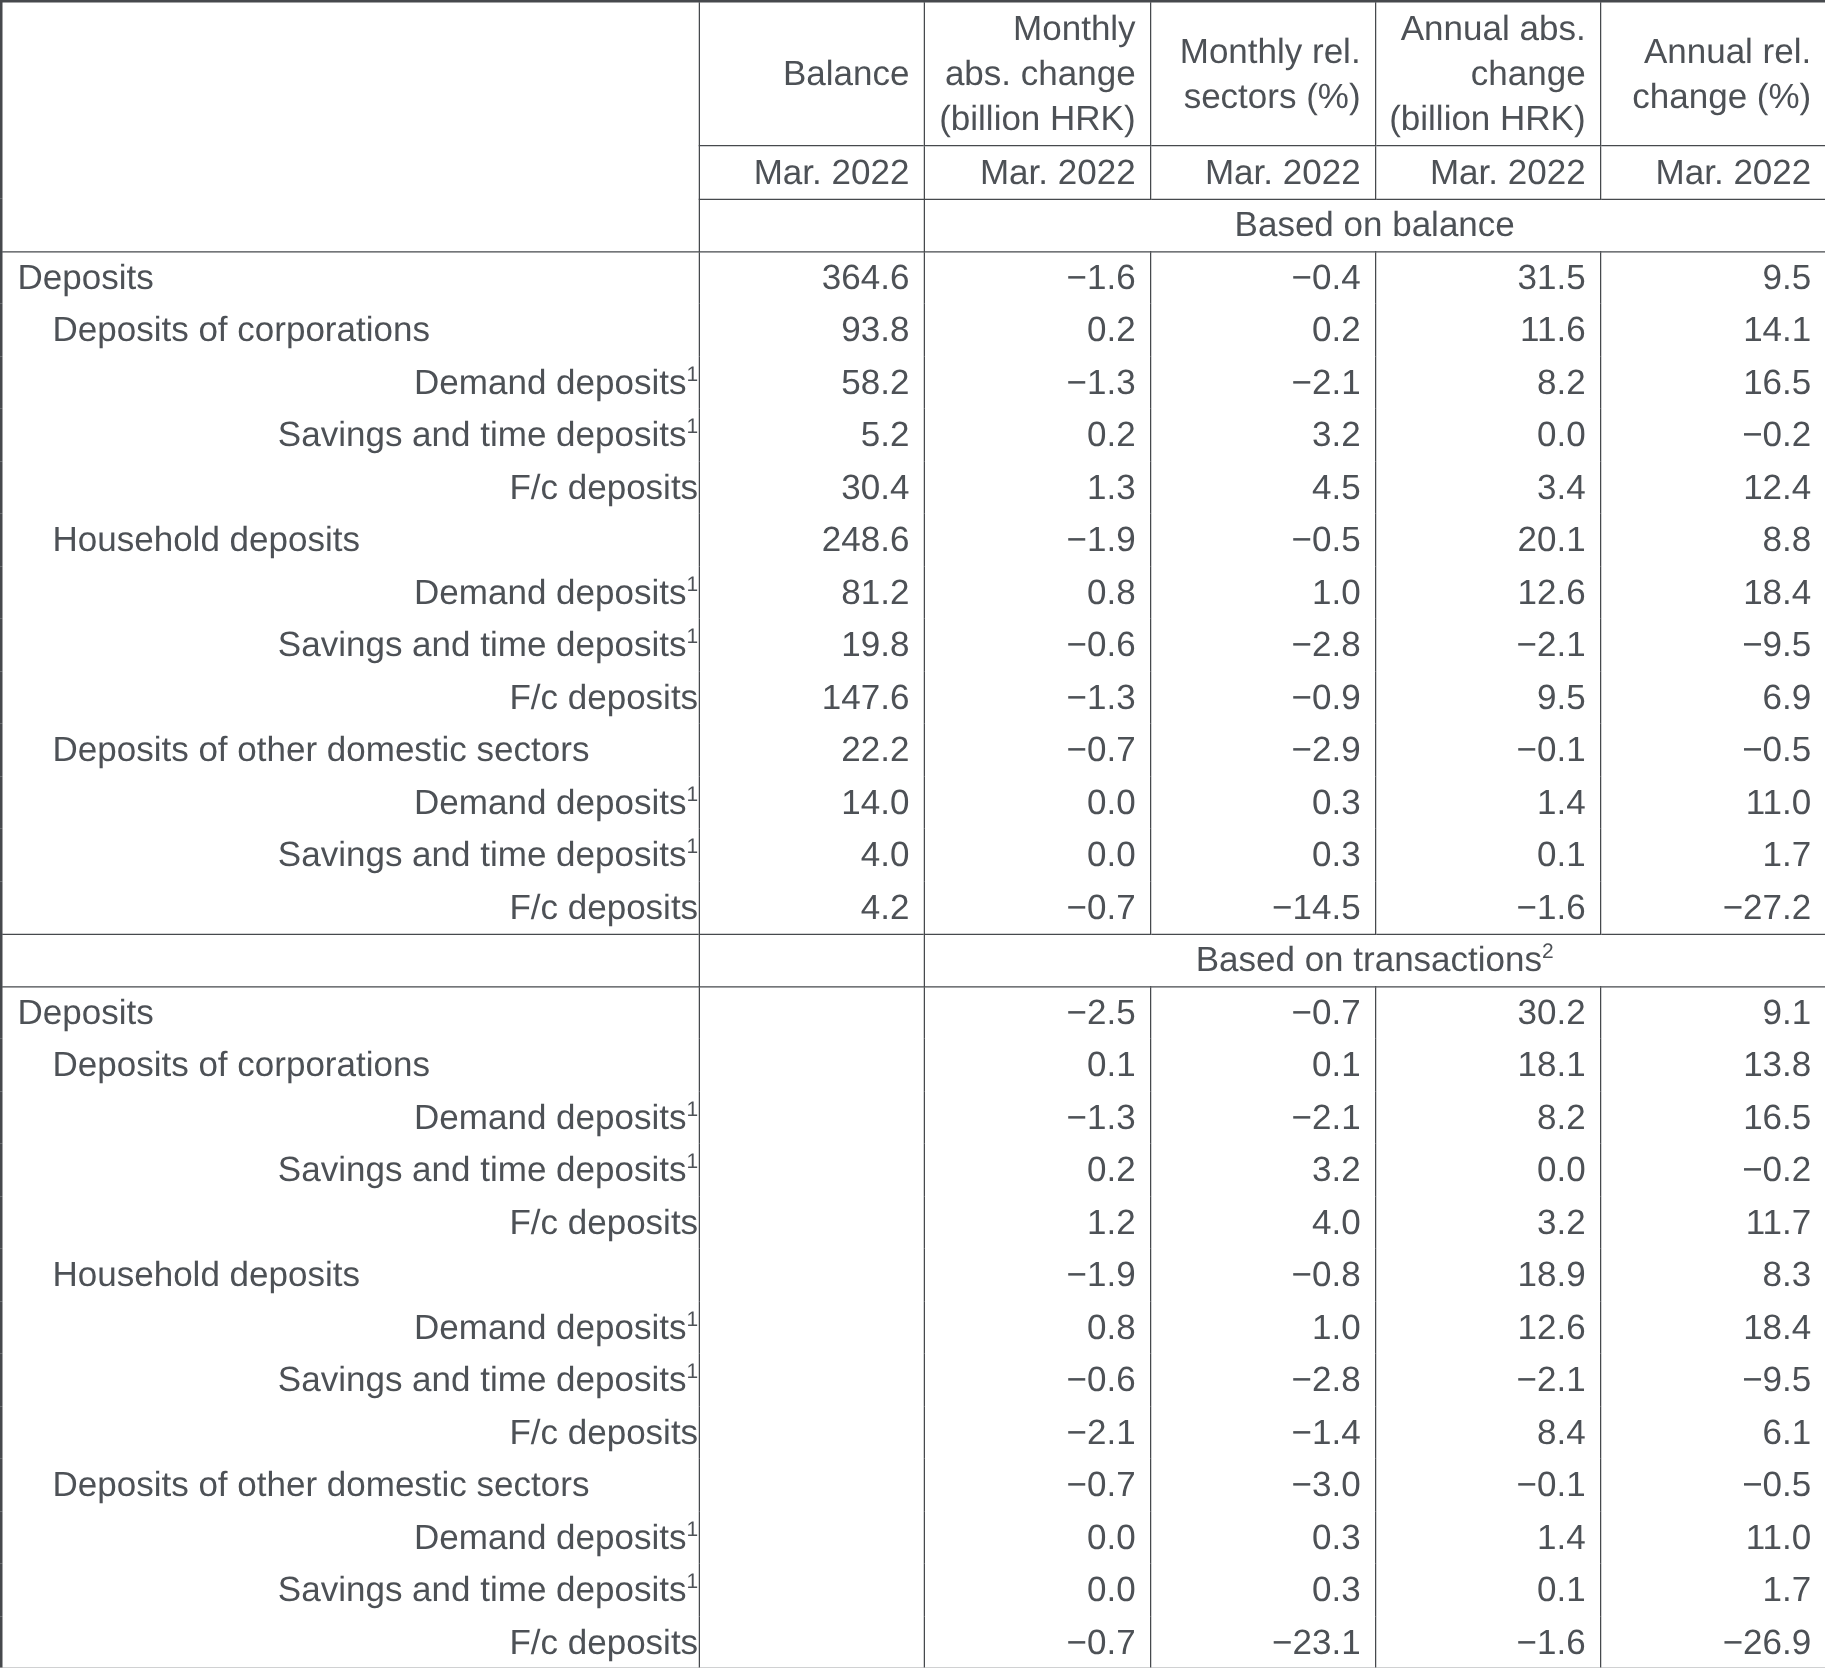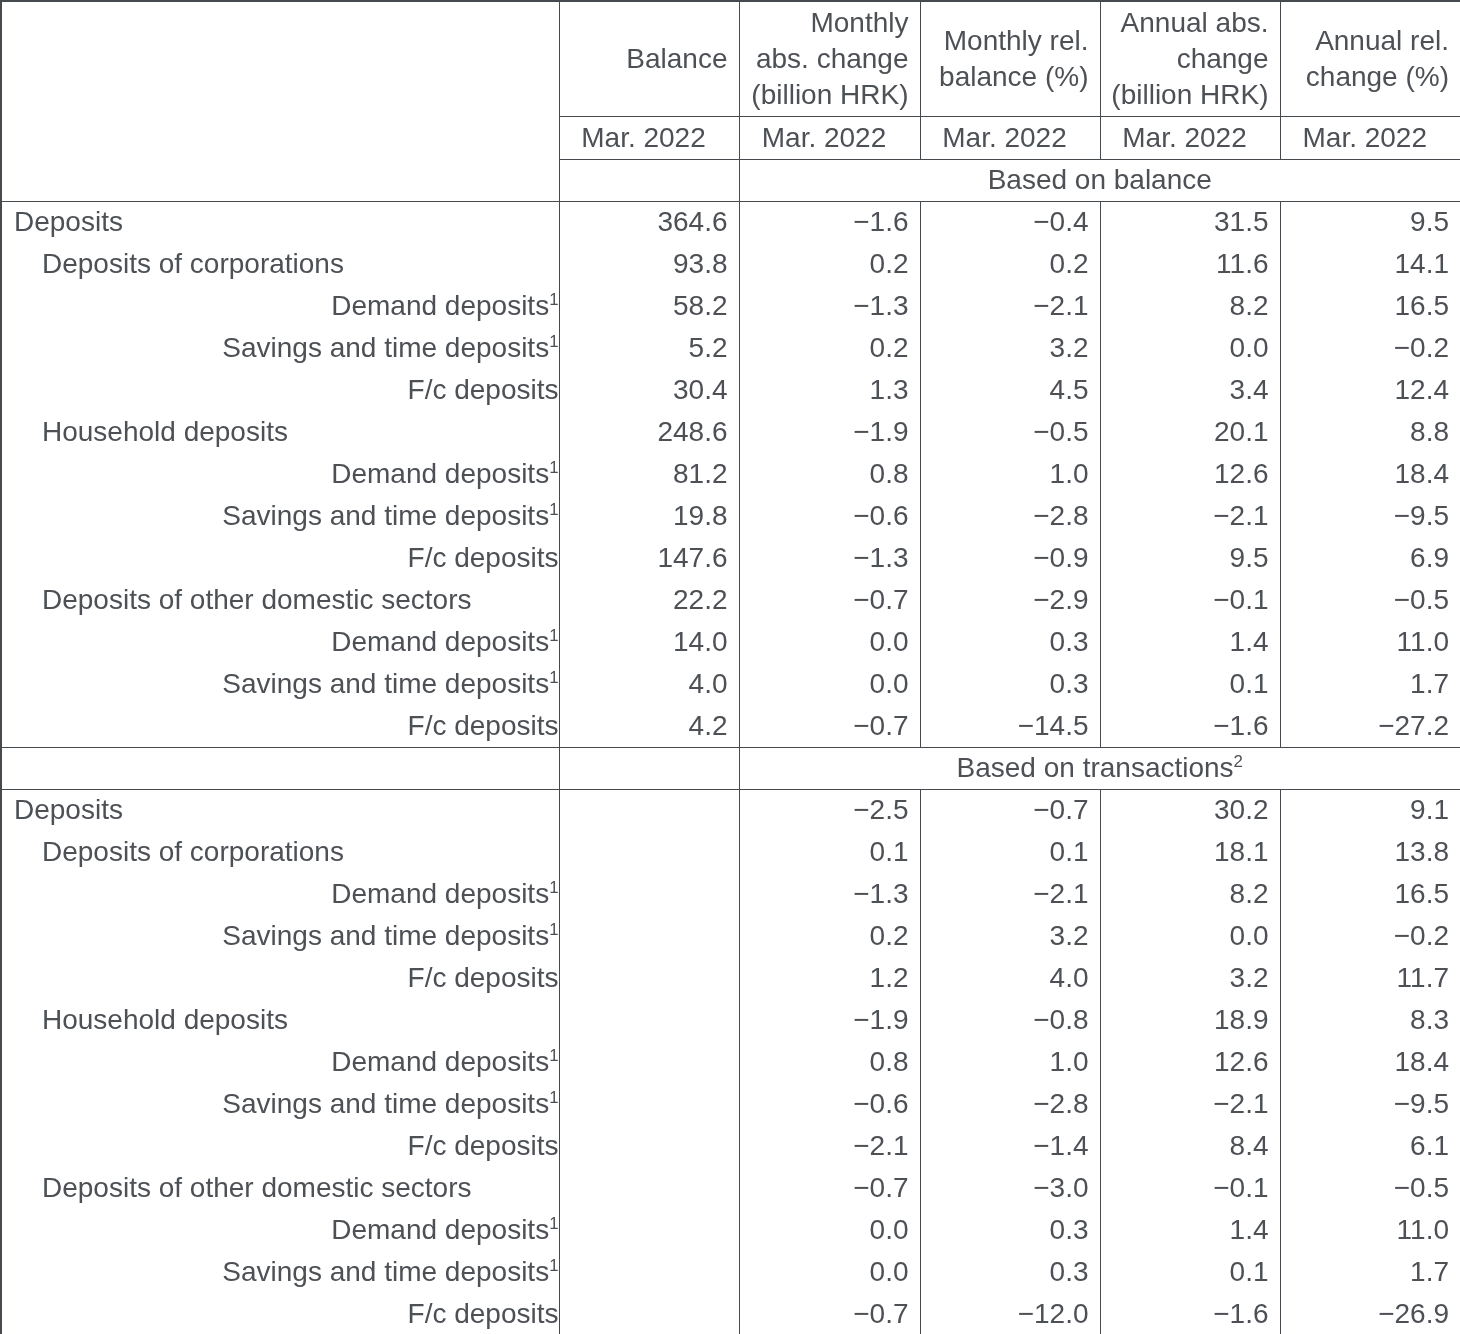--- a/index.html
+++ b/index.html
@@ -33,21 +33,21 @@
   tr.h2 { height: 43px; }
   tr.sec { height: 42px; }
   tr.data { height: 42px; padding-left: 32px; }
   .col-head {
     text-align: right;
     padding-right: 11px;
     white-space: pre-line;
     line-height: 1.28;
   }
   tr.h2 th {
-    text-align: center;
+    text-align: right;
     padding-right: 11px;
     border-top: 1.5px solid #46494d;
     border-bottom: 1.5px solid #46494d;
   }
   td.lbl-head { border-bottom: 1.5px solid #46494d; }
   tr.sec td {
     border-top: 1.5px solid #46494d;
     border-bottom: 1.5px solid #46494d;
   }
   td.sec-title { text-align: center; }
@@ -77,21 +77,21 @@
     <col style="width:181px">
   </colgroup>
   <tbody>
     <tr class="h1">
       <td class="lbl-head" rowspan="3"></td>
       <th class="col-head">Balance</th>
       <th class="col-head">Monthly
 abs. change
 (billion HRK)</th>
       <th class="col-head">Monthly rel.
-balance (%)</th>
+sectors (%)</th>
       <th class="col-head">Annual abs.
 change
 (billion HRK)</th>
       <th class="col-head">Annual rel.
 change (%)</th>
     </tr>
     <tr class="h2">
       <th>Mar. 2022</th>
       <th>Mar. 2022</th>
       <th>Mar. 2022</th>
@@ -304,18 +304,18 @@
         <td class="num"></td>
         <td class="num">0.0</td>
         <td class="num">0.3</td>
         <td class="num">0.1</td>
         <td class="num">1.7</td>
       </tr>
       <tr class="data">
         <td class="lbl ind2">F/c deposits</td>
         <td class="num"></td>
         <td class="num">−0.7</td>
-        <td class="num">−12.0</td>
+        <td class="num">−23.1</td>
         <td class="num">−1.6</td>
         <td class="num">−26.9</td>
       </tr>
     </tbody>
 </table>
 
 </body></html>

